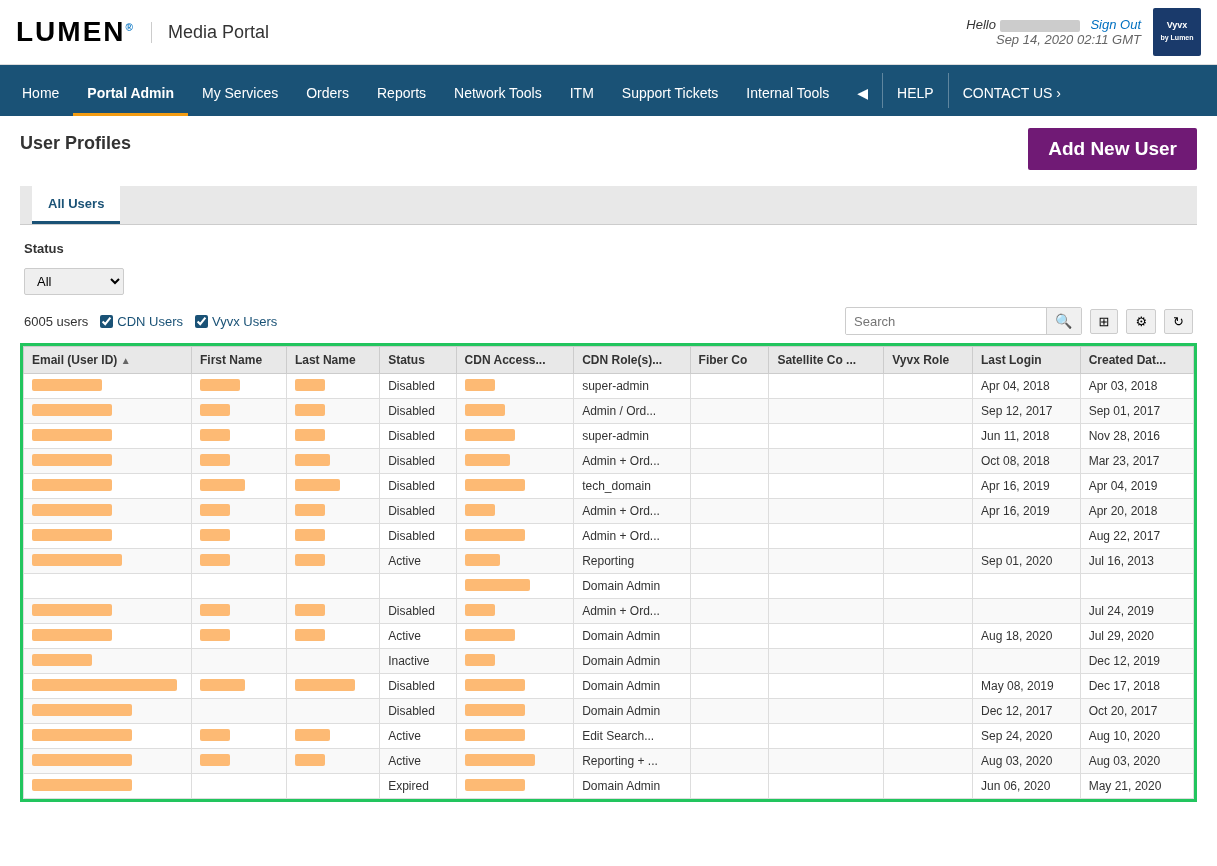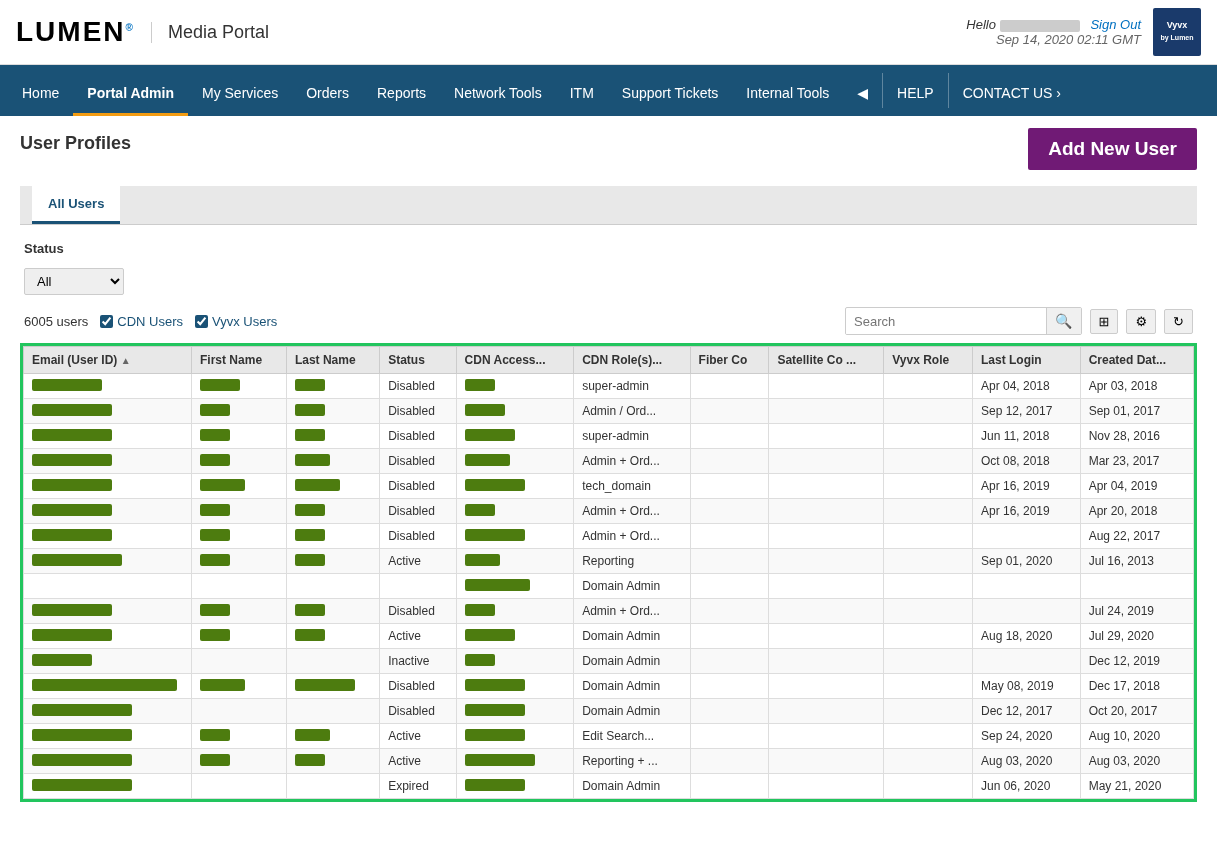--- a/index.html
+++ b/index.html
@@ -260,21 +260,21 @@
       vertical-align: middle;
       max-width: 140px;
       overflow: hidden;
       text-overflow: ellipsis;
       white-space: nowrap;
     }
     .data-table tr:nth-child(even) { background: #f9f9f9; }
     .email-link { color: #0070c0; text-decoration: none; }
     .blurred {
       display: inline-block;
-      background: #4d7c0f;
+      background: #fdba74;
       border-radius: 2px;
       color: transparent;
       user-select: none;
       font-weight: bold;
     }
 
     .table-wrapper {
       border: 3px solid #22c55e;
       overflow: hidden;
       position: relative;

